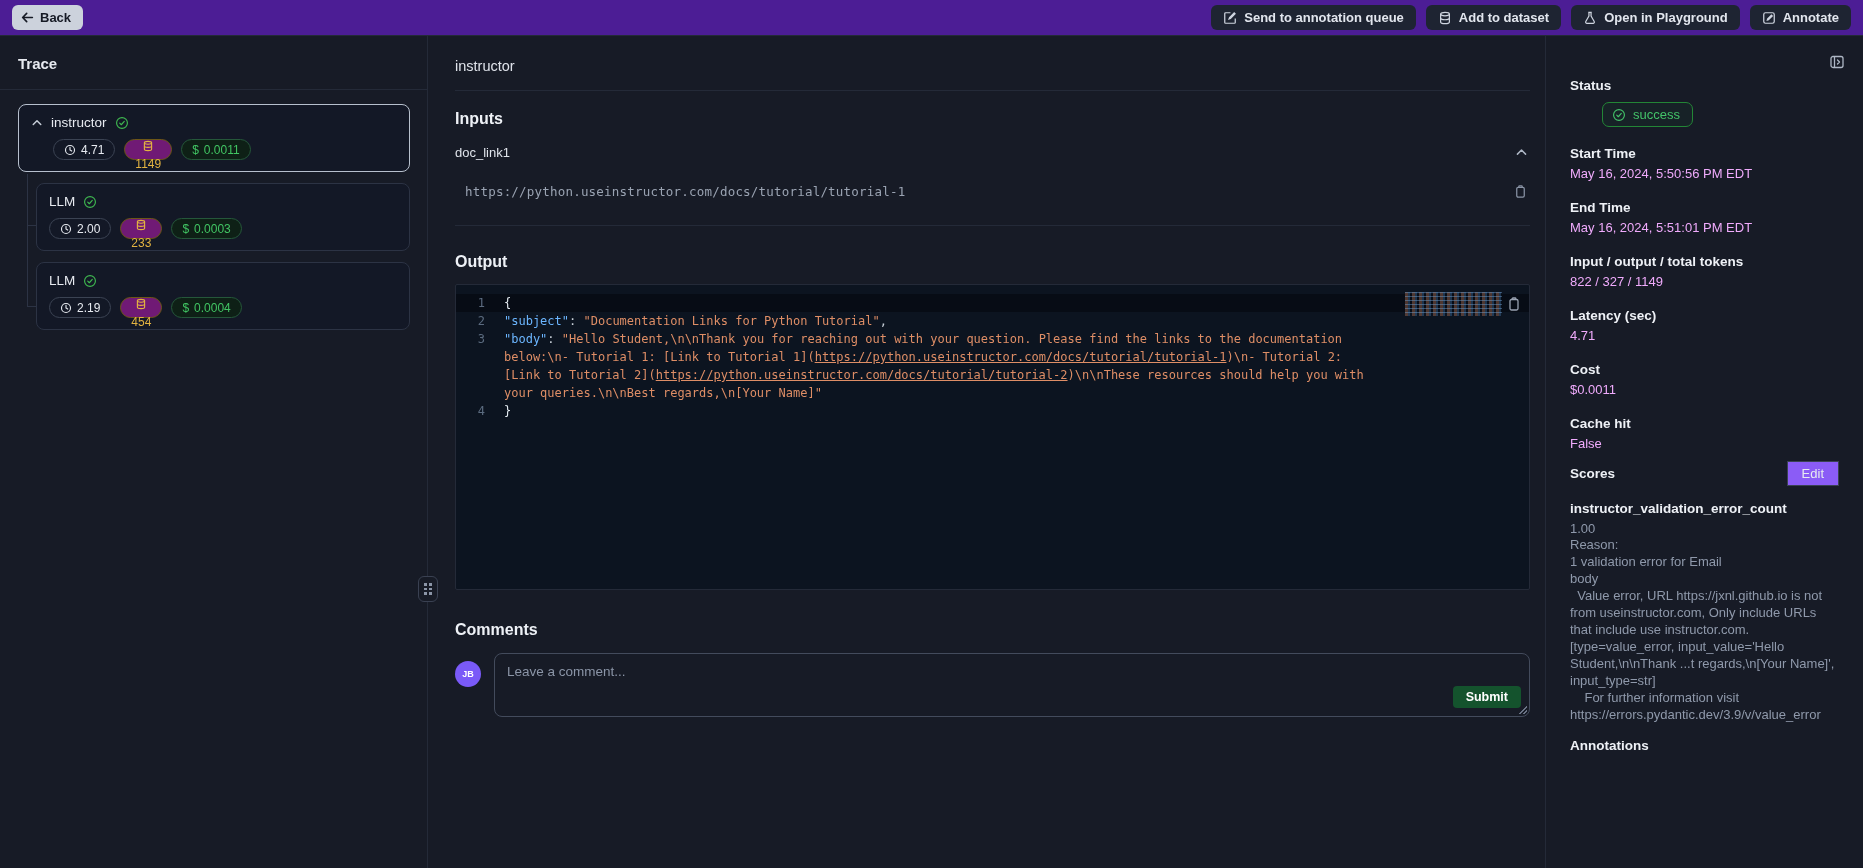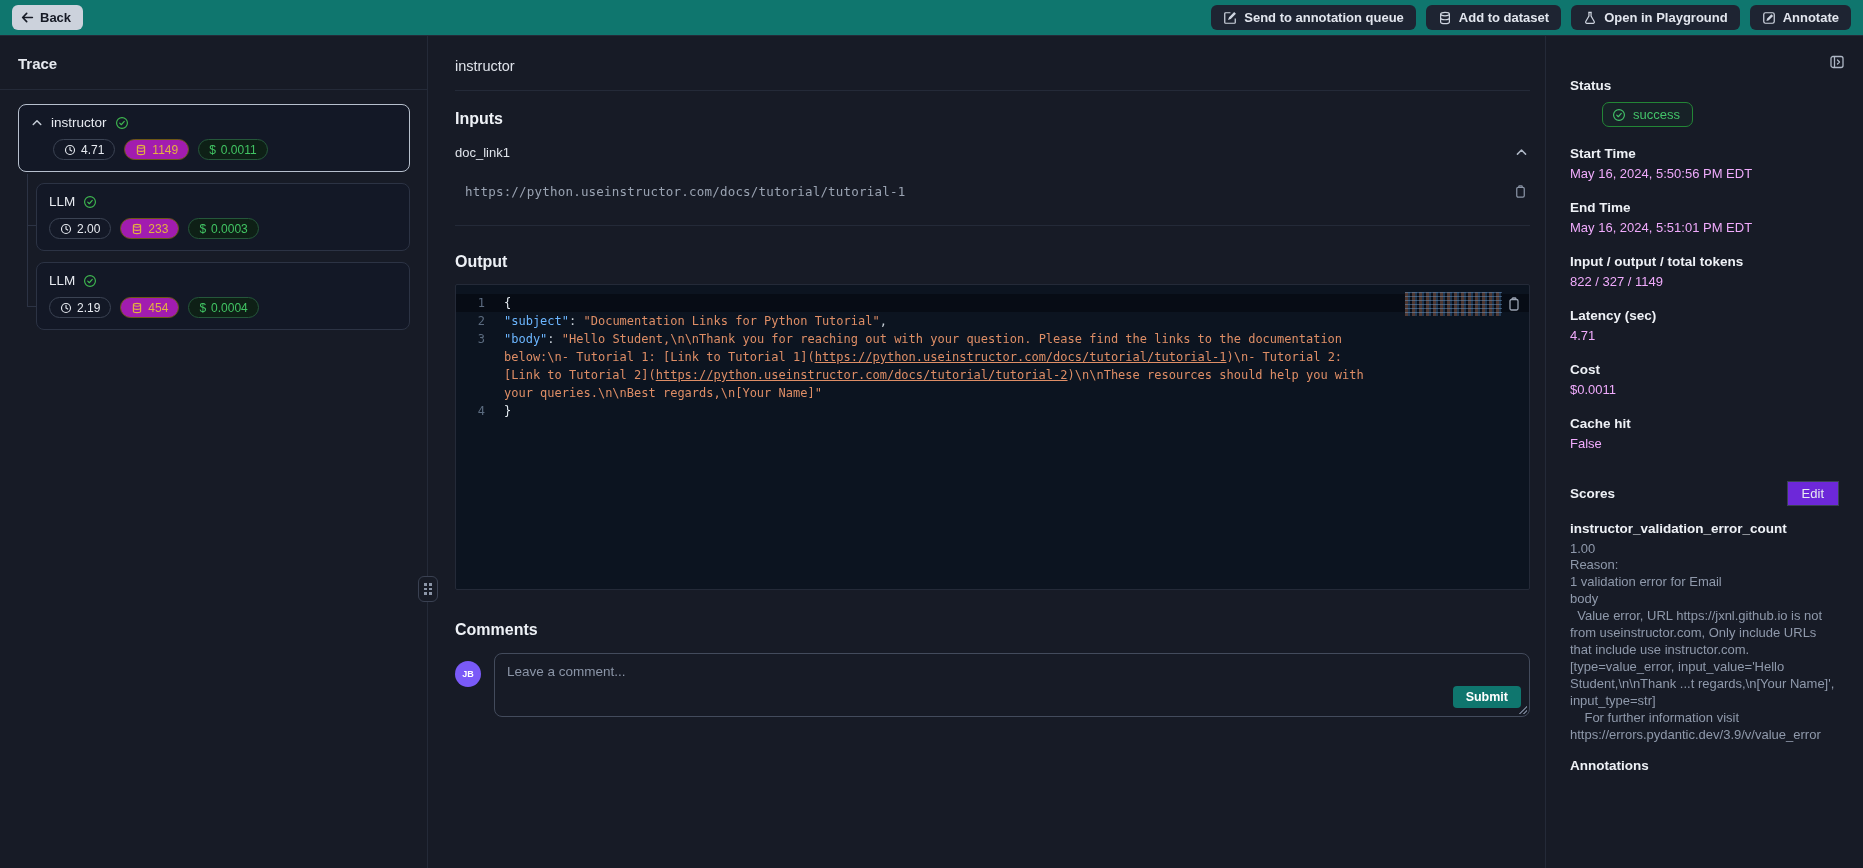--- a/index.html
+++ b/index.html
@@ -7,21 +7,21 @@
   body {
     background:#171b26;
     color:#e7eaf0;
     font-family:"Liberation Sans", sans-serif;
     font-size:13px;
   }
   .mono { font-family:"DejaVu Sans Mono", monospace; }
 
   
   .topbar {
-    height:36px; background:#0f766e; border-bottom:1px solid #242a38;
+    height:36px; background:#4c1d95; border-bottom:1px solid #242a38;
     display:flex; align-items:center; justify-content:space-between; padding:0 12px;
   }
   .back-btn {
     display:inline-flex; align-items:center; gap:6px;
     background:#ccd2dc; color:#161a25; font-weight:bold; font-size:13px;
     border:none; border-radius:6px; padding:5px 12px 5px 9px; cursor:pointer;
   }
   .topbar-actions { display:flex; gap:10px; }
   .tb-btn {
     display:inline-flex; align-items:center; gap:7px;
@@ -49,21 +49,21 @@
   .node-card.selected { border-color:#b7c0cd; }
   .node-head { display:flex; align-items:center; gap:8px; }
   .node-name { font-size:13.5px; color:#e7eaf0; }
   .badges { display:flex; gap:9px; margin-top:9px; margin-left:22px; }
   .node-card.child .badges { margin-left:0; }
   .badge {
     display:inline-flex; align-items:center; gap:5px; height:21px;
     border-radius:11px; padding:0 10px; font-size:12px; white-space:nowrap;
   }
   .badge.time { border:1px solid #3b4353; color:#e7eaf0; background:transparent; }
-  .badge.tokens { border:1px solid #6d5716; color:#e3b341; background:#a21caf; }
+  .badge.tokens { border:1px solid #6d5716; color:#e3b341; background:#701a75;flex-direction:column; }
   .badge.cost { border:1px solid #25573a; color:#41c463; background:#0e2016; }
   .connector { position:absolute; border-left:1px solid #2c3344; border-bottom:1px solid #2c3344; width:10px; z-index:0; }
   .grip {
     position:absolute; left:-11px; top:540px; width:20px; height:26px;
     border:1px solid #3a4152; border-radius:6px; background:#171b26;
     display:flex; align-items:center; justify-content:center; z-index:5; cursor:col-resize;
   }
   .grip-dots { display:grid; grid-template-columns:repeat(2,3px); grid-gap:2px; }
   .grip-dots i { width:2.5px; height:2.5px; background:#8b95a7; display:block; }
 
@@ -119,39 +119,39 @@
   }
   .comment-box {
     position:relative; flex:1; height:64px; border:1px solid #434b5c; border-radius:8px; background:transparent;
   }
   .comment-input {
     width:100%; height:100%; background:transparent; border:none; resize:none; outline:none;
     color:#e7eaf0; font-family:"Liberation Sans", sans-serif; font-size:13.5px; padding:10px 12px;
   }
   .comment-input::placeholder { color:#8b95a7; }
   .submit-btn {
-    position:absolute; right:8px; bottom:8px; background:#0f766e; color:#fff;
+    position:absolute; right:8px; bottom:8px; background:#14532d; color:#fff;
     border:none; border-radius:4px; padding:4px 13px; font-size:12.5px; font-weight:bold; cursor:pointer;
   }
   .resize-handle { position:absolute; right:2px; bottom:2px; width:8px; height:8px;
     background:linear-gradient(135deg, transparent 50%, #6b7486 50% 58%, transparent 58% 75%, #6b7486 75% 83%, transparent 83%); }
 
   
   .collapse-btn { position:absolute; top:16px; right:16px; }
   .rp-label { font-size:13.5px; font-weight:bold; color:#eef1f6; }
   .rp-value { font-size:13px; color:#f0abfc; margin-top:5px; }
   .status-block { margin-top:28px; }
   .status-badge {
     margin-top:9px; display:inline-flex; align-items:center; gap:7px;
     border:1px solid #238636; color:#43c269; background:rgba(35,134,54,.07);
     border-radius:7px; padding:4px 12px 4px 9px; font-size:13px;margin-left:32px;
   }
   .rp-field { margin-top:19px; }
-  .scores-row { display:flex; align-items:center; justify-content:space-between; margin-top:30px; }
-  .edit-btn { background:#6d28d9; border:1px solid #3a4252; color:#e7eaf0; border-radius:0;
+  .scores-row { display:flex; align-items:center; justify-content:space-between; margin-top:10px; }
+  .edit-btn { background:#8b5cf6; border:1px solid #3a4252; color:#e7eaf0; border-radius:0;
     padding:4px 14px; font-size:13px; cursor:pointer; }
   .score-name { font-size:13.5px; font-weight:bold; color:#eef1f6; margin-top:15px; }
   .score-val { font-size:13px; color:#8f99ab; margin-top:5px; }
   .reason { font-size:13px; color:#8f99ab; line-height:17px; white-space:pre-wrap; overflow-wrap:anywhere; }
   .annotations-h { font-size:13.5px; font-weight:bold; color:#eef1f6; margin-top:15px; }
 
   svg { display:block; }
 </style>
 </head>
 <body>

